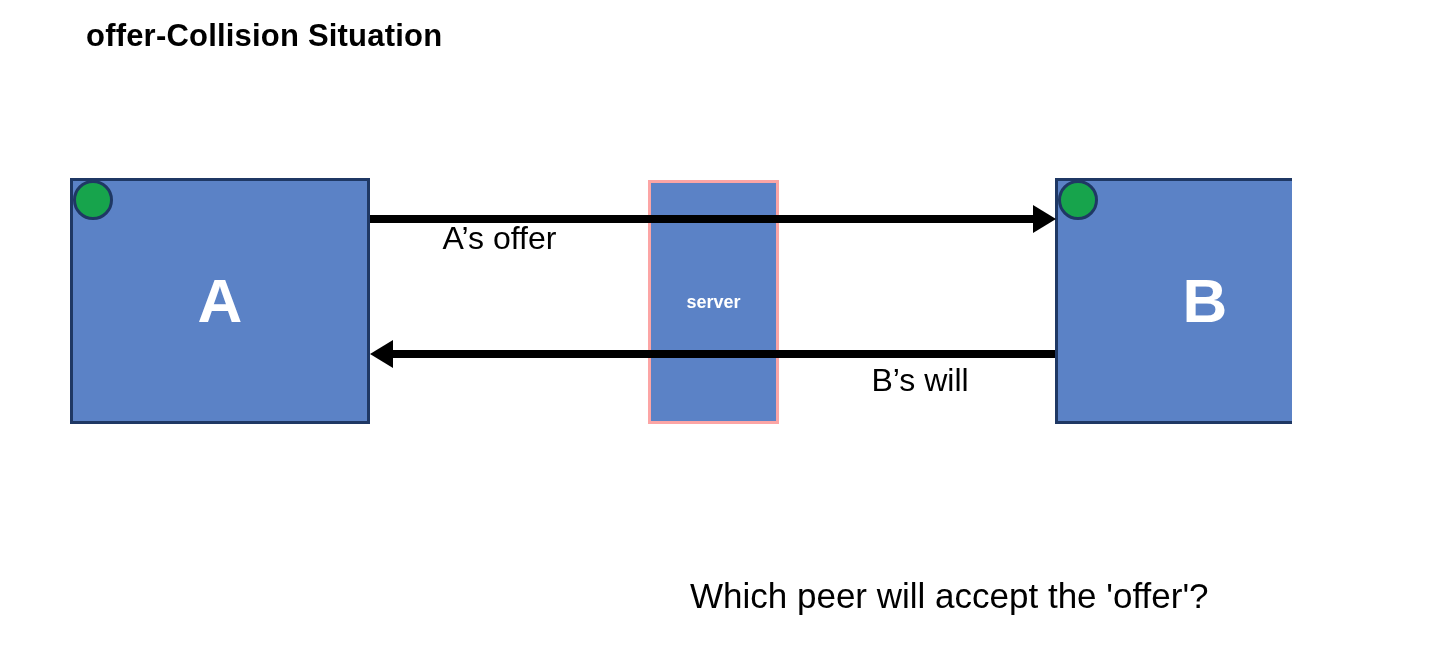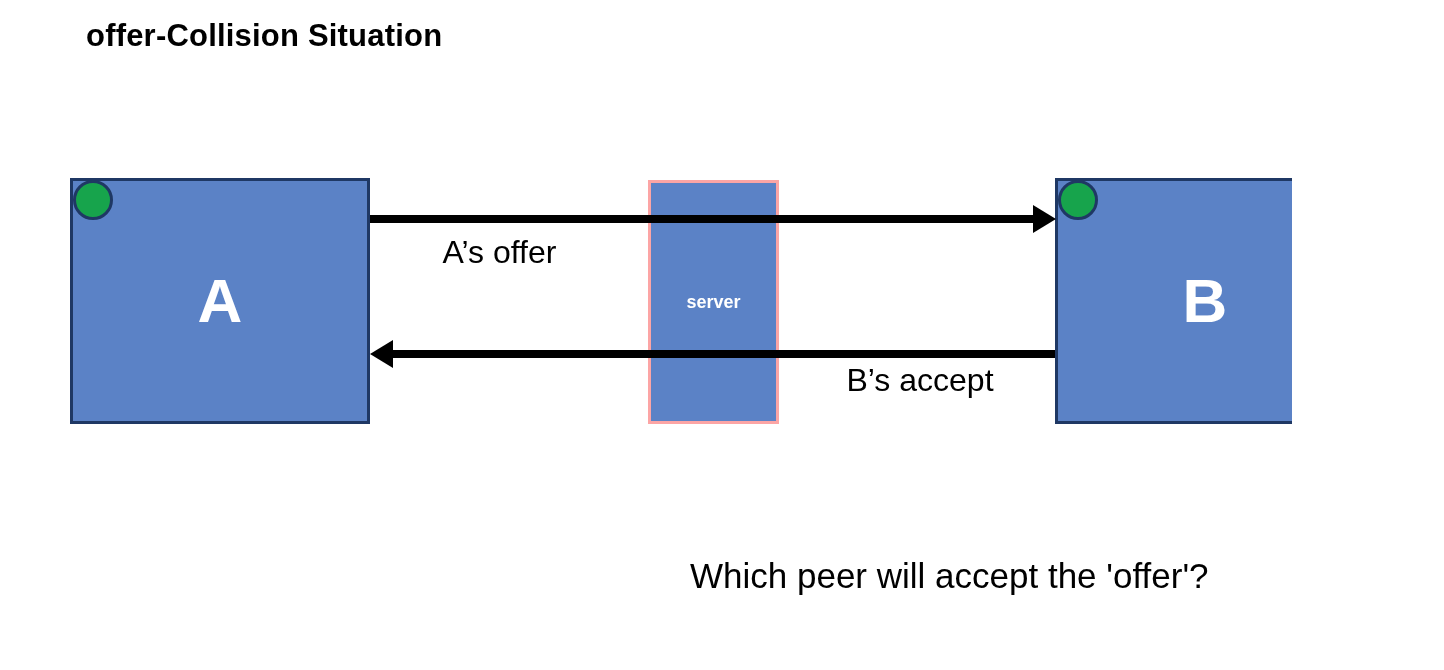--- a/index.html
+++ b/index.html
@@ -106,27 +106,27 @@
     border-right: 23px solid #000000;
   }
 
   .arrow-caption {
     position: absolute;
     font-size: 32px;
     color: #000000;
     text-align: center;
     z-index: 3;
   }
-  .arrow-caption.a-offer { left: 372px; top: 234px; width: 255px; }
+  .arrow-caption.a-offer { left: 372px; top: 220px; width: 255px; }
   .arrow-caption.b-offer { left: 795px; top: 362px; width: 250px; }
 
   .question-text {
     position: absolute;
     left: 690px;
-    top: 556px;
+    top: 576px;
     font-size: 35px;
     color: #000000;
   }
 </style>
 </head>
 <body>
 
 <div class="canvas">
 
   <div class="diagram-title">offer-Collision Situation</div>
@@ -144,17 +144,17 @@
     <span class="status-dot"></span>
     <span class="peer-label">B</span>
   </div>
 
   <div class="arrow-line top"></div>
   <div class="arrow-head right"></div>
   <div class="arrow-caption a-offer">A’s offer</div>
 
   <div class="arrow-line bottom"></div>
   <div class="arrow-head left"></div>
-  <div class="arrow-caption b-offer">B’s accept</div>
+  <div class="arrow-caption b-offer">B’s will</div>
 
   <div class="question-text">Which peer will accept the 'offer'?</div>
 
 </div>
 
 </body></html>

